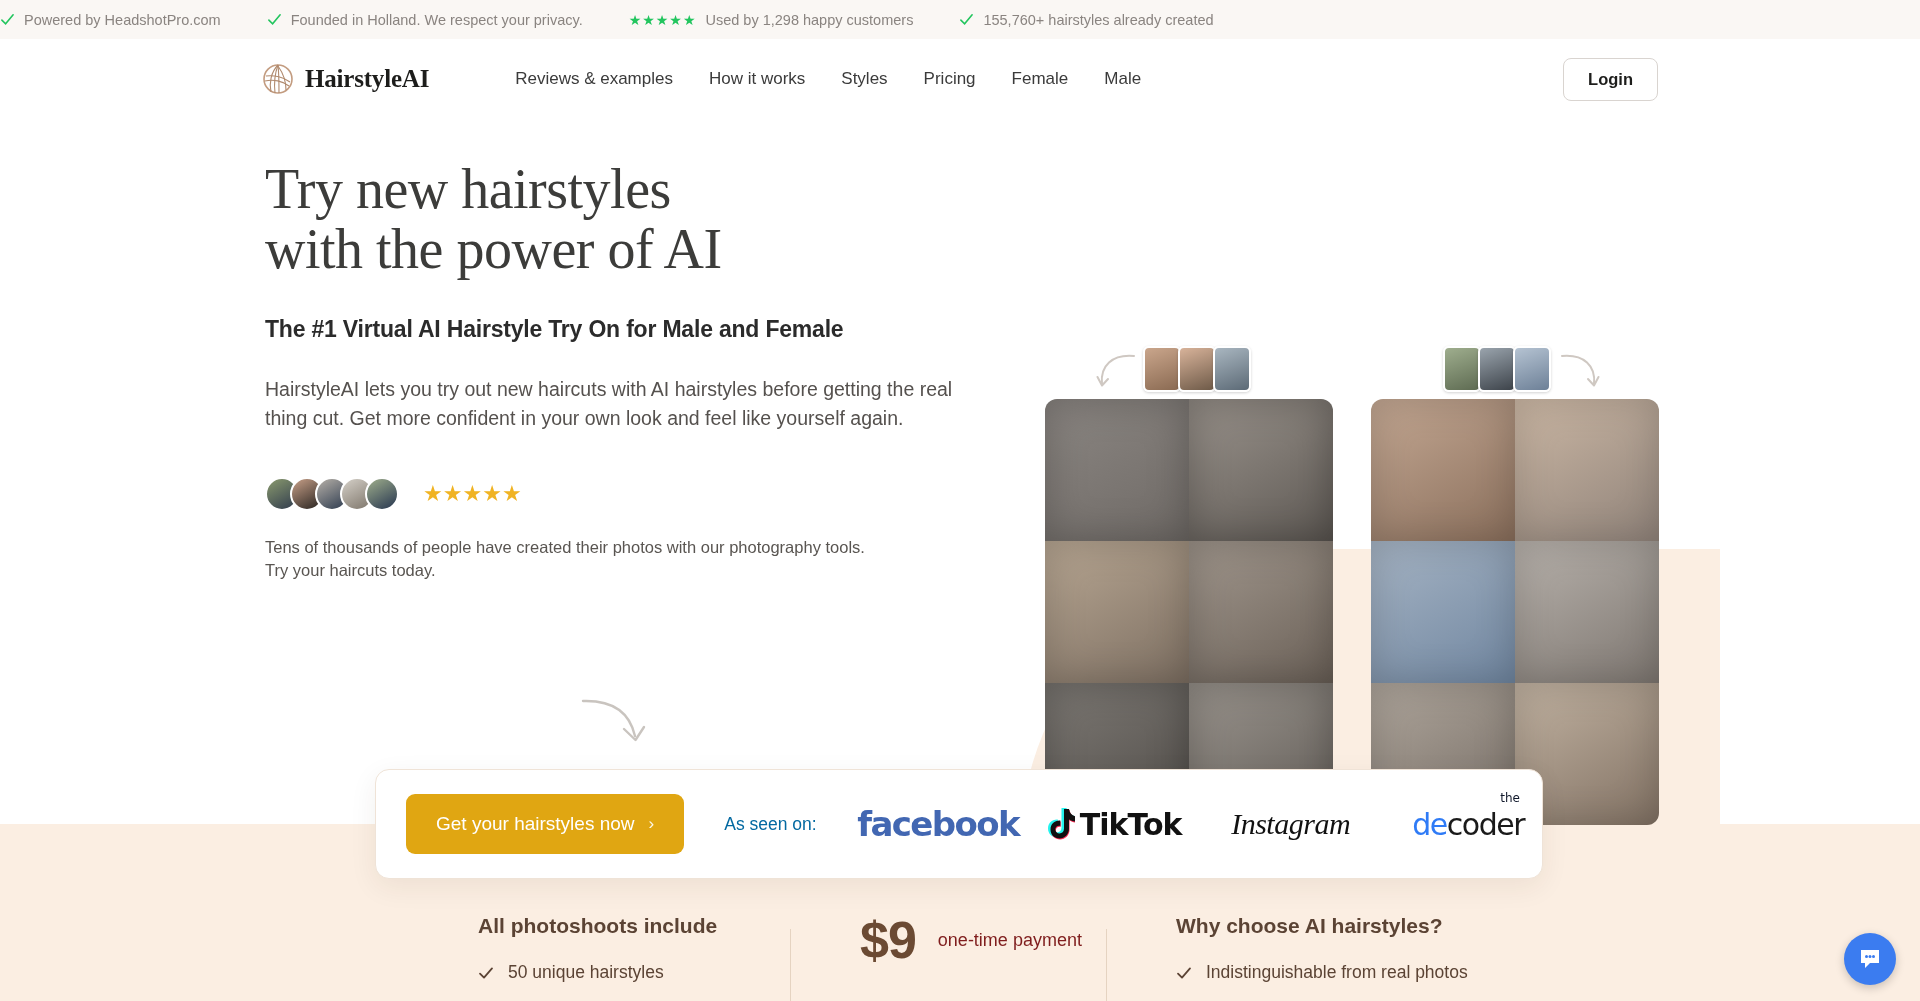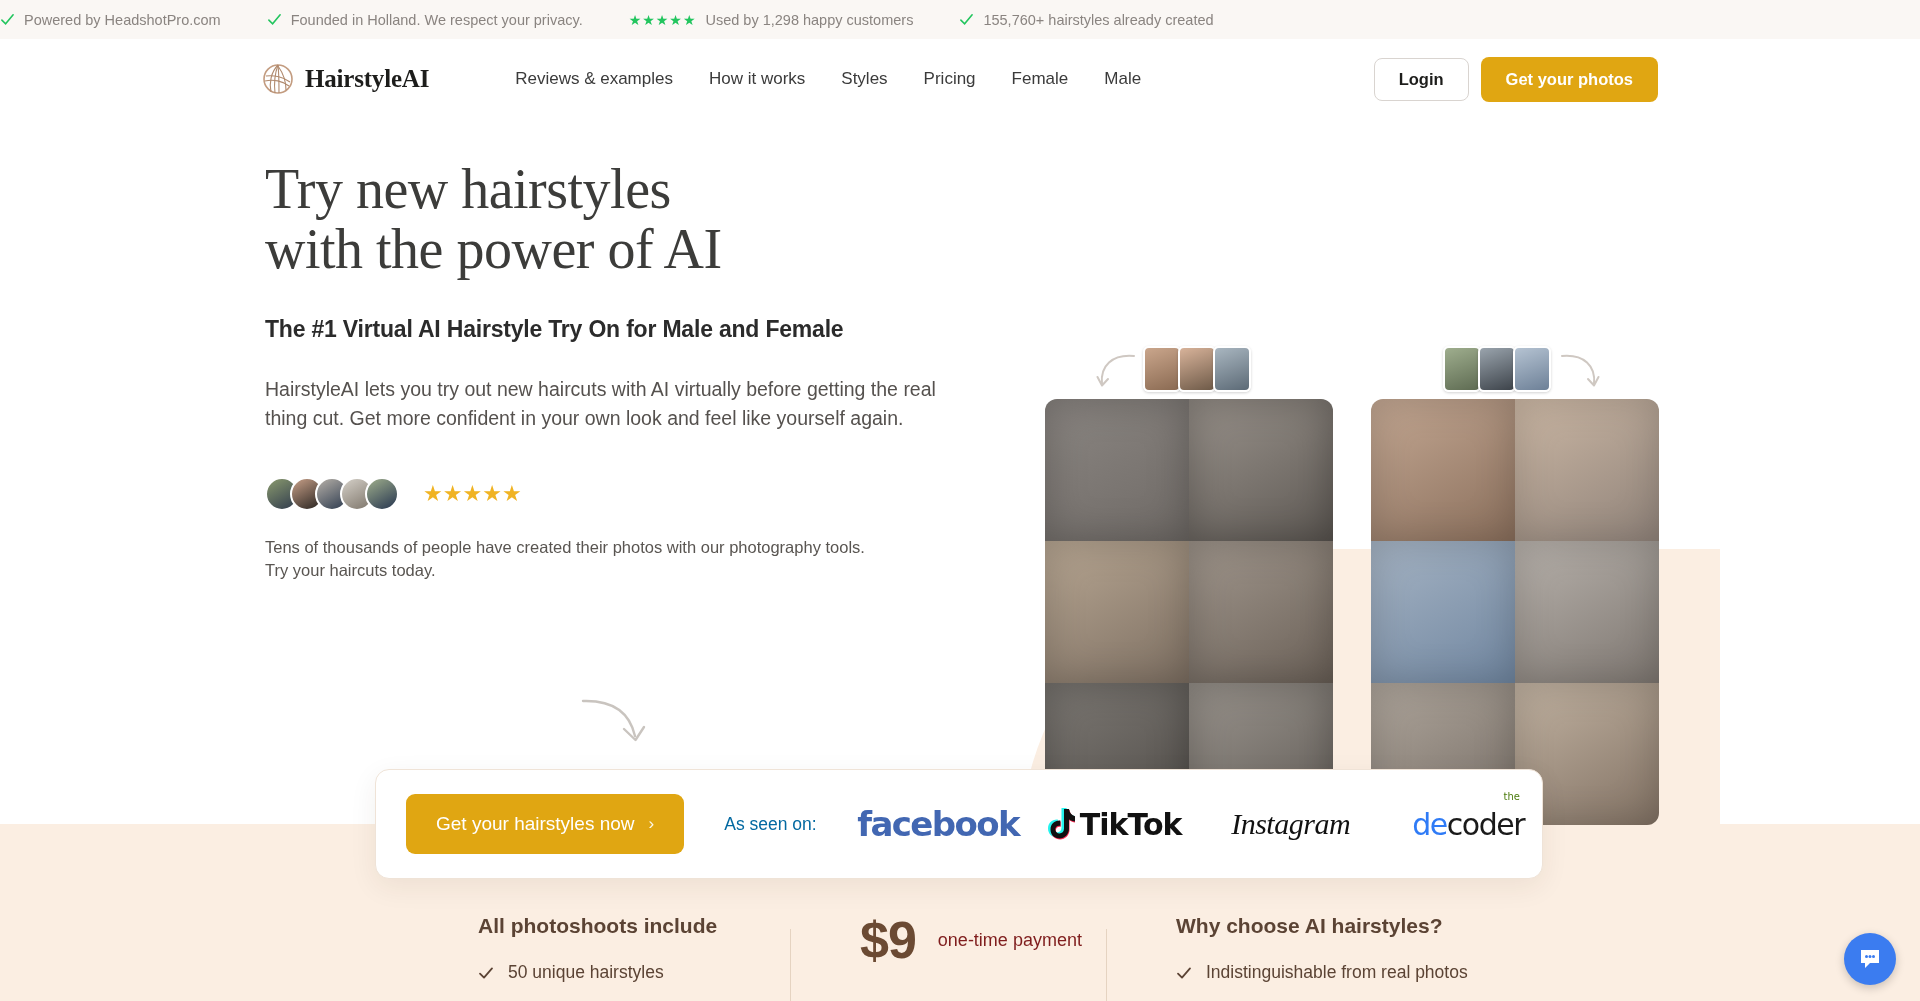--- a/index.html
+++ b/index.html
@@ -81,21 +81,21 @@
   .lg-fb{width:175px;}
   .lg-tt{width:175px;}
   .lg-ig{width:180px;}
   .lg-dc{width:175px;}
   .fb-text{font-family:"DejaVu Sans",sans-serif;font-weight:bold;font-size:34px;color:#4267b2;letter-spacing:-1.6px;}
   .tt-text{font-family:"DejaVu Sans",sans-serif;font-weight:bold;font-size:30px;color:#111;letter-spacing:-1px;}
   .ig-text{font-family:"Liberation Serif",serif;font-style:italic;font-size:30px;color:#111;letter-spacing:-0.5px;}
   .dc-wrap{position:relative;font-family:"DejaVu Sans",sans-serif;font-size:30px;letter-spacing:-1.5px;}
   .dc-de{color:#2f7bf6;}
   .dc-coder{color:#1a1a1a;}
-  .dc-the{position:absolute;right:4px;top:-16px;font-size:10px;color:#4d7c0f;letter-spacing:0;}
+  .dc-the{position:absolute;right:4px;top:-16px;font-size:12px;color:#0f172a;letter-spacing:0;}
 
   
   .features{position:absolute;left:0;right:0;top:795px;height:206px;display:flex;
      justify-content:center;z-index:20;}
   .fcol{position:relative;}
   .fcol.c1{width:316px;padding-left:4px;}
   .fcol.c2{width:316px;padding-left:70px;}
   .fcol.c3{width:340px;padding-left:70px;}
   .divider{position:absolute;left:0;top:15px;width:1px;height:150px;background:#e5d3c1;}
   .f-title{font-size:21px;font-weight:bold;color:#5b4334;margin-bottom:24px;}
@@ -162,21 +162,20 @@
       <a href="#">Reviews &amp; examples</a>
       <a href="#">How it works</a>
       <a href="#">Styles</a>
       <a href="#">Pricing</a>
       <a href="#">Female</a>
       <a href="#">Male</a>
     </nav>
 
     <div class="nav-right">
       <button class="btn-login">Login</button>
-      <button class="btn-photos">Get your photos</button>
     </div>
   </div>
 </header>
 
 <section class="hero">
 
   <div class="cream-blob"></div>
   <div class="cream"></div>
 
   <div class="grid-wrap grid-male">
@@ -221,21 +220,21 @@
     <path d="M30 27 L36 33.5 L40.5 25" fill="none" stroke="#cfc8c2" stroke-width="2" stroke-linecap="round" stroke-linejoin="round"></path>
   </svg>
 
   <div class="hero-left">
     <h1 class="headline">
       <span>Try new hairstyles</span><br>
       <span>with the power of AI</span>
     </h1>
 
     <p class="subhead">The #1 Virtual AI Hairstyle Try On for Male and Female</p>
-    <p class="body-copy">HairstyleAI lets you try out new haircuts with AI virtually before getting the real thing cut. Get more confident in your own look and feel like yourself again.</p>
+    <p class="body-copy">HairstyleAI lets you try out new haircuts with AI hairstyles before getting the real thing cut. Get more confident in your own look and feel like yourself again.</p>
 
     <div class="social-proof">
       <div class="avatars">
         <div class="av" style="background:linear-gradient(150deg,#8a9a6e,#2f3a4d)"></div>
         <div class="av" style="background:linear-gradient(150deg,#c8a088,#26221f)"></div>
         <div class="av" style="background:linear-gradient(150deg,#b6b0a8,#2c3a4e)"></div>
         <div class="av" style="background:linear-gradient(150deg,#d5d0c8,#7d756a)"></div>
         <div class="av" style="background:linear-gradient(150deg,#9fae8c,#26354f)"></div>
       </div>
       <div class="stars-gold">★★★★★</div>

